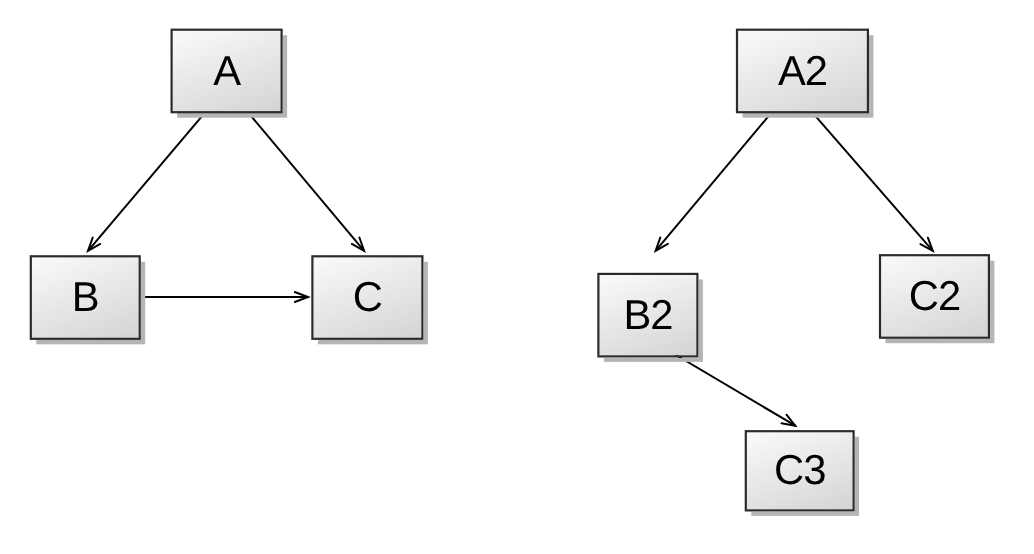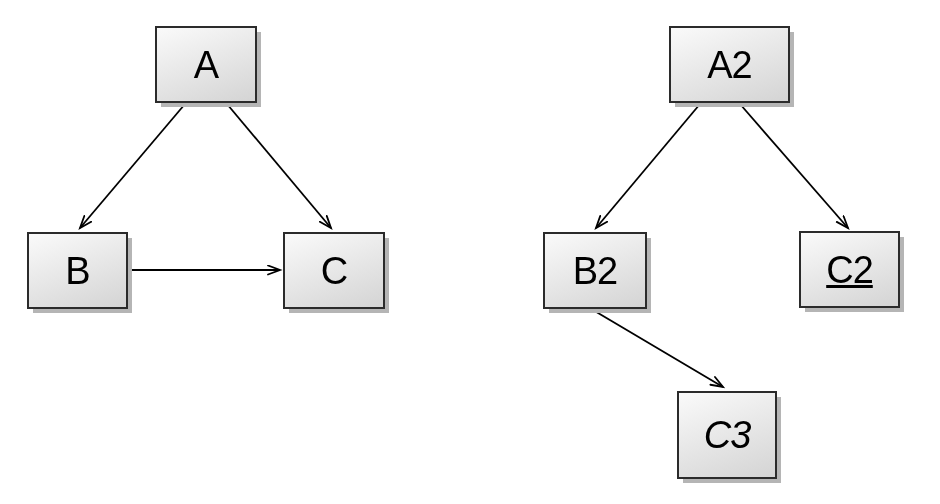--- a/index.html
+++ b/index.html
@@ -83,23 +83,23 @@
       </div>
       <div class="node" style="left: 27px; top: 232px; width: 101px; height: 77px;">
         <span class="node-label">B</span>
       </div>
       <div class="node" style="left: 283px; top: 232px; width: 102px; height: 77px;">
         <span class="node-label">C</span>
       </div>
       <div class="node" style="left: 669px; top: 26px; width: 121px; height: 77px;">
         <span class="node-label">A2</span>
       </div>
-      <div class="node" style="left: 543px; top: 232px; width: 104px; height: 77px;">
+      <div class="node" style="left: 543px; top: 248px; width: 92px; height: 77px;">
         <span class="node-label">B2</span>
       </div>
-      <div class="node" style="left: 799px; top: 231px; width: 101px; height: 77px; text-decoration: underline;">
+      <div class="node" style="left: 799px; top: 231px; width: 101px; height: 77px;">
         <span class="node-label">C2</span>
       </div>
-      <div class="node" style="left: 677px; top: 391px; width: 100px; height: 88px; font-style: italic;">
+      <div class="node" style="left: 677px; top: 391px; width: 100px; height: 74px;">
         <span class="node-label">C3</span>
       </div>
     </div>
 </div>
 
 </body></html>

